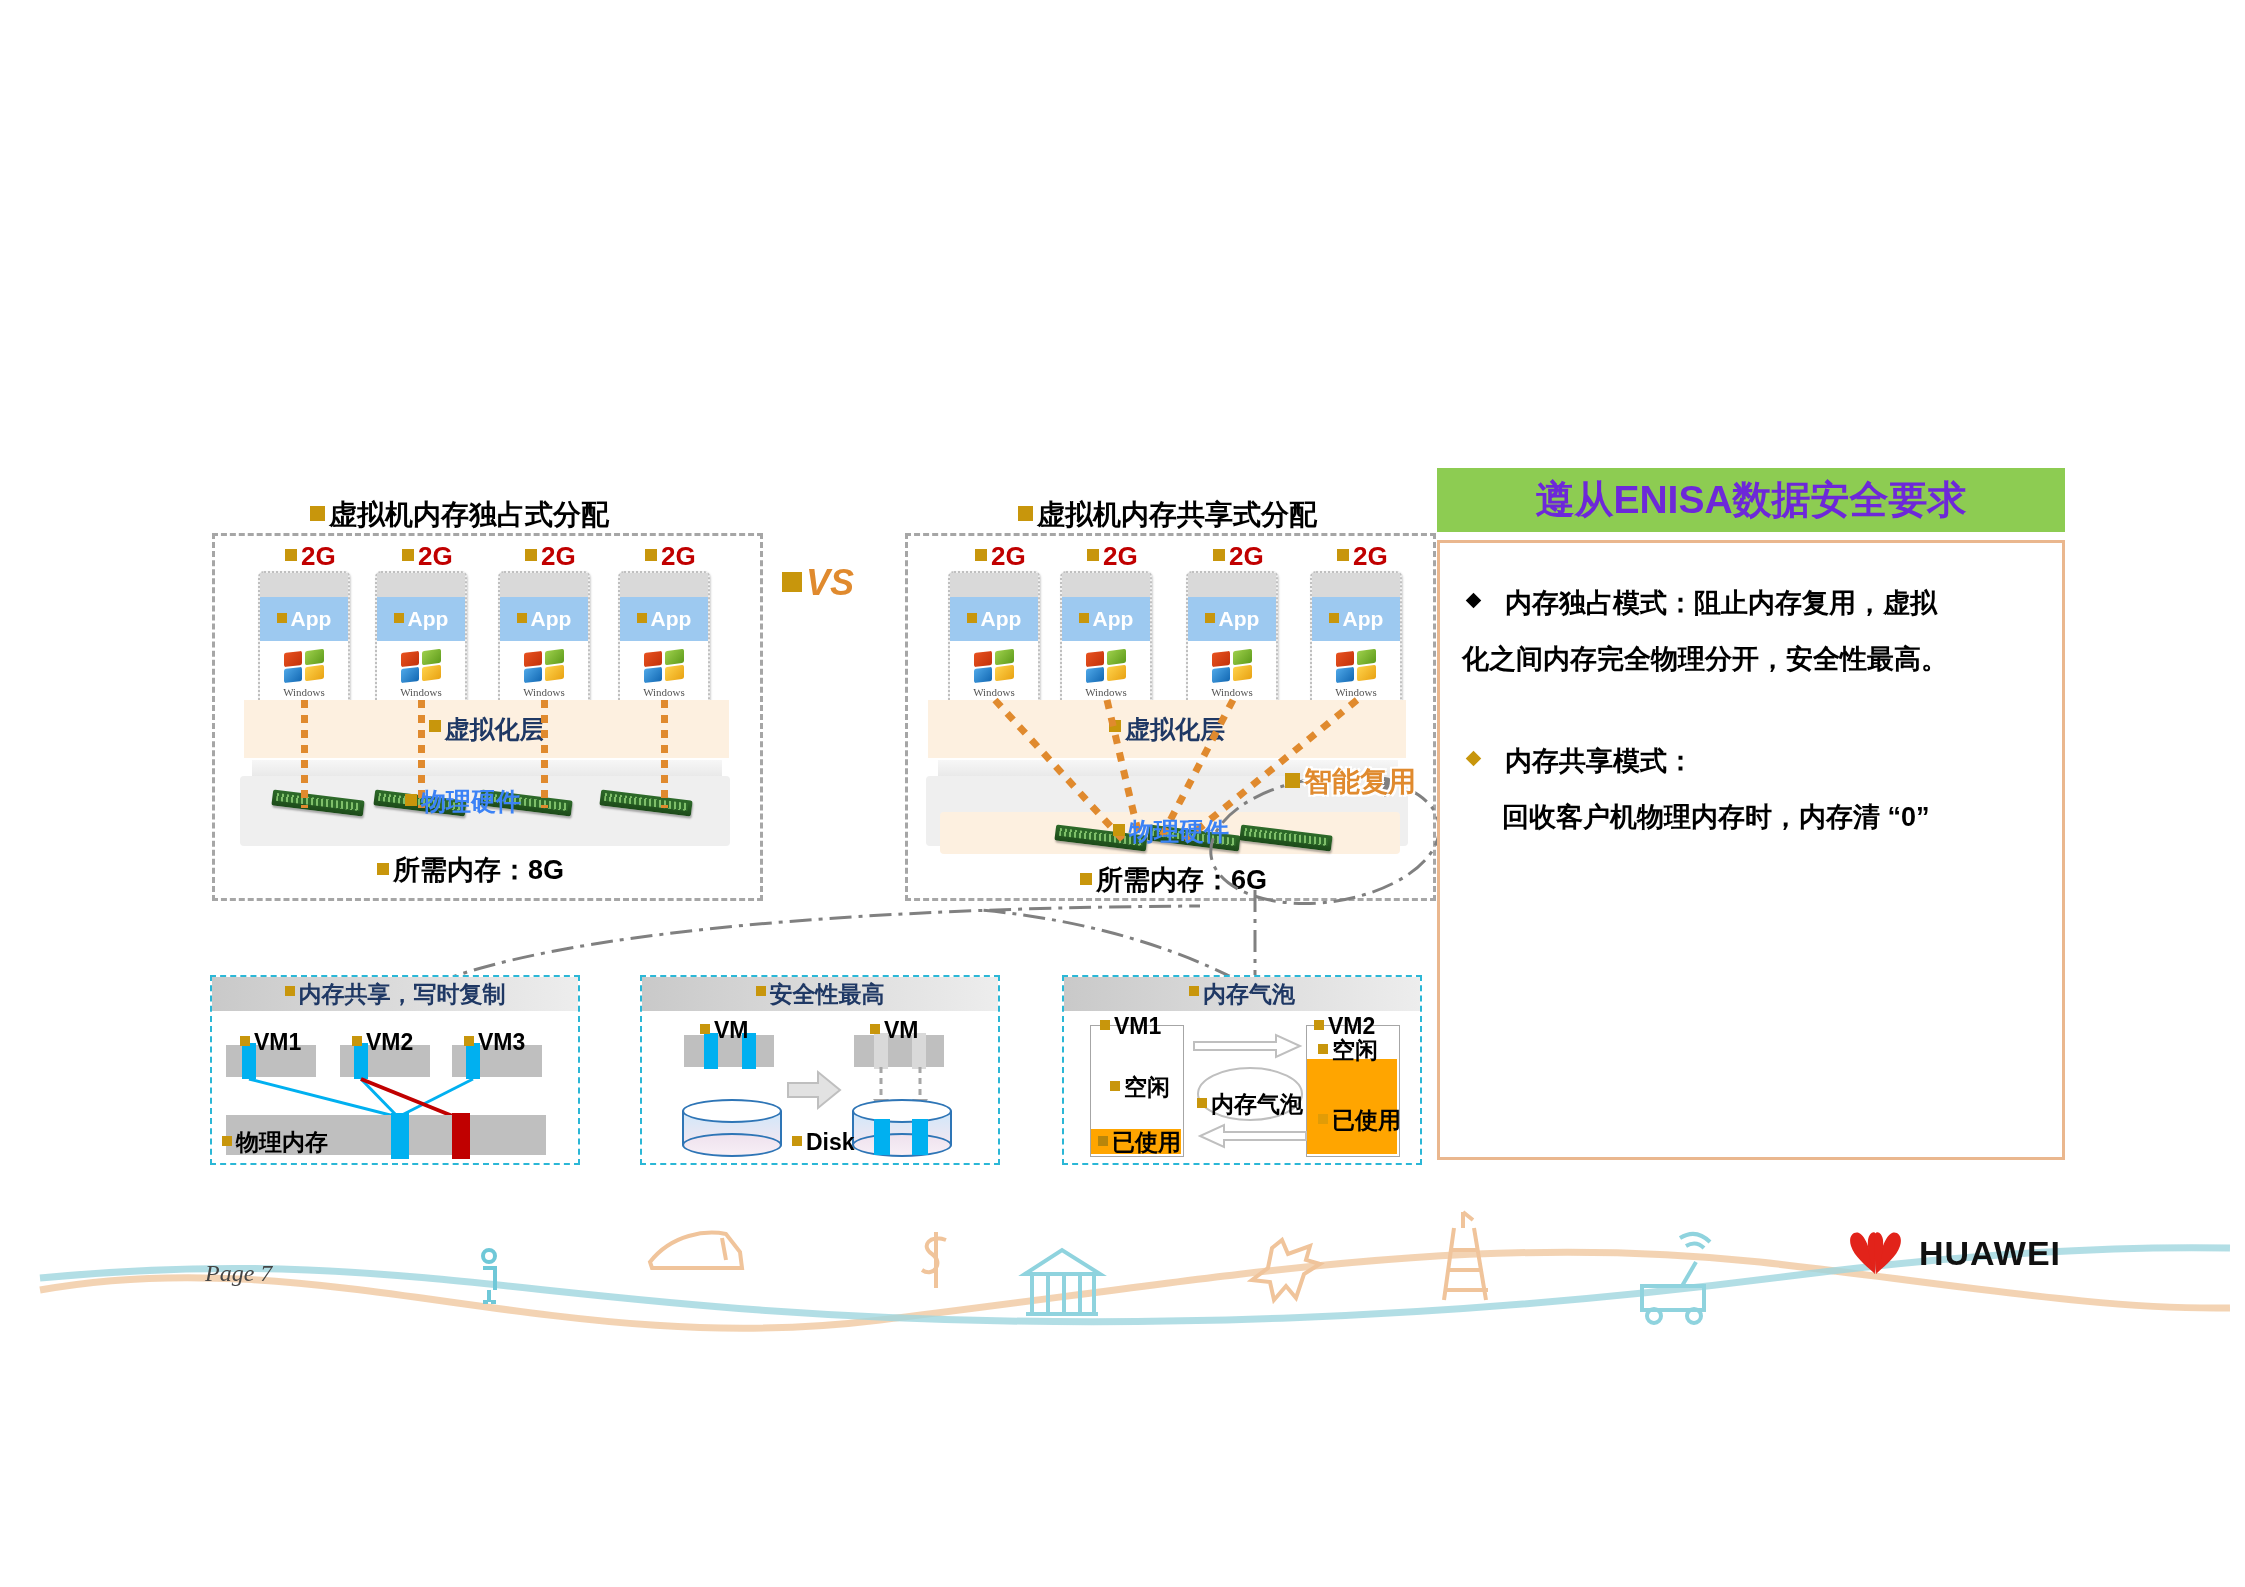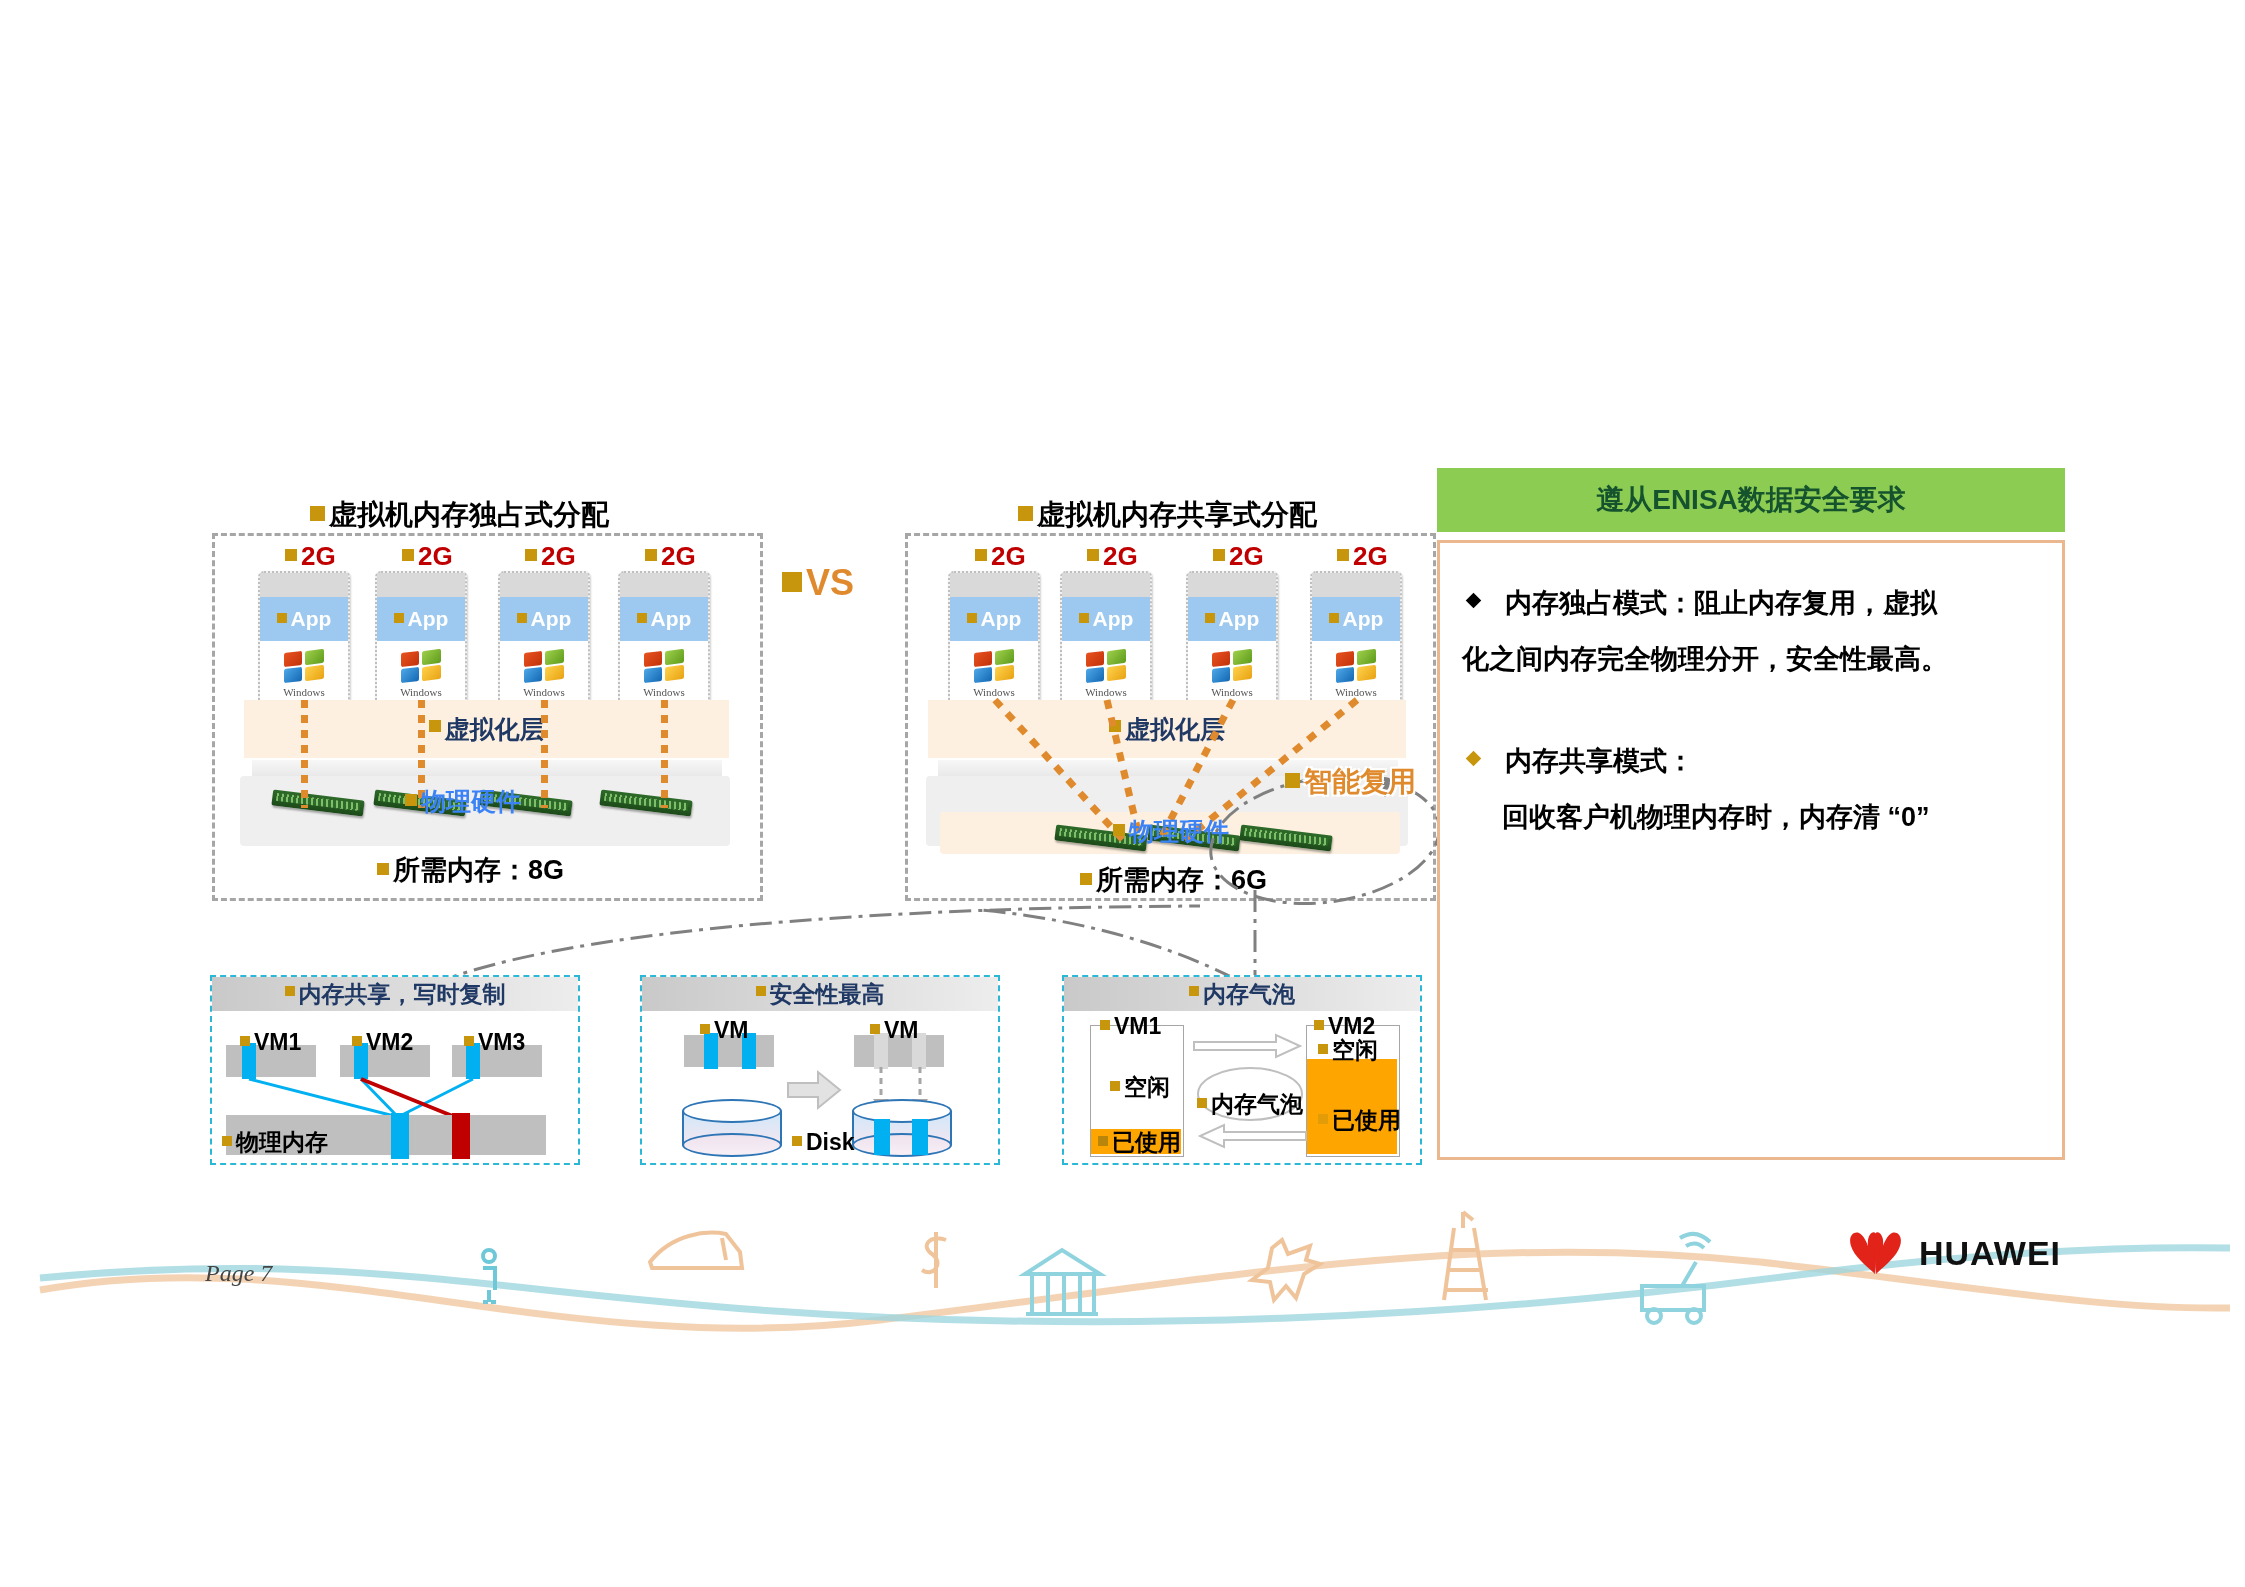--- a/index.html
+++ b/index.html
@@ -65,21 +65,21 @@
   .needmem{position:absolute;font-size:27px;font-weight:bold;color:#000;white-space:nowrap;}
 
   .vs{position:absolute;font-size:36px;font-weight:bold;color:#E08A2E;white-space:nowrap;}
   .vs .bsq{width:20px;height:20px;}
 
   .smart{position:absolute;font-size:28px;font-weight:bold;color:#E08A2E;white-space:nowrap;
          text-shadow:-2px -2px 0 #fff,2px -2px 0 #fff,-2px 2px 0 #fff,2px 2px 0 #fff;z-index:8;}
 
   
   .greenhead{position:absolute;background:#8DCC52;display:flex;align-items:center;justify-content:center;
-             font-size:28px;font-weight:bold;color:#14532d;}
+             font-size:39px;font-weight:bold;color:#6d28d9;}
   .orangebox{position:absolute;border:3px solid #EAB78E;background:#fff;box-sizing:border-box;}
   .obline{position:absolute;font-size:27px;font-weight:bold;color:#000;line-height:1.5;white-space:nowrap;}
   .diamond{display:inline-block;width:11px;height:11px;background:#000;transform:rotate(45deg);
            vertical-align:middle;position:relative;top:-4px;margin-right:26px;}
   .diamond.gold{background:#C8960C;}
 
   
   .dbox{position:absolute;border:2px dashed #2BB7D6;background:#fff;box-sizing:border-box;}
   .dbox .hdr{position:absolute;left:0;right:0;top:0;height:34px;
              background:linear-gradient(90deg,#C9C9C9,#EDEDED);
@@ -206,21 +206,21 @@
 
   <div class="dot-v" style="left:301px;top:700px;height:108px;"></div>
   <div class="dot-v" style="left:418px;top:700px;height:108px;"></div>
   <div class="dot-v" style="left:541px;top:700px;height:108px;"></div>
   <div class="dot-v" style="left:661px;top:700px;height:108px;"></div>
 
   <div class="needmem" style="left:377px;top:852px;">
     <span class="bsq sm"></span><span>所需内存：8G</span>
   </div>
 
-  <div class="vs" style="left:782px;top:562px;">
+  <div class="vs" style="left:782px;top:562px;font-style:italic;">
     <span class="bsq"></span><span>VS</span>
   </div>
 
   <div class="panel-head" style="left:1018px;top:476px;">
     <span class="bsq"></span><span>虚拟机内存共享式分配</span>
   </div>
   <div class="dashpanel" style="left:905px;top:533px;width:525px;height:362px;"></div>
 
   <div class="twog" style="left:975px;top:541px;"><span class="bsq sm"></span><span>2G</span></div>
   <div class="twog" style="left:1087px;top:541px;"><span class="bsq sm"></span><span>2G</span></div>

